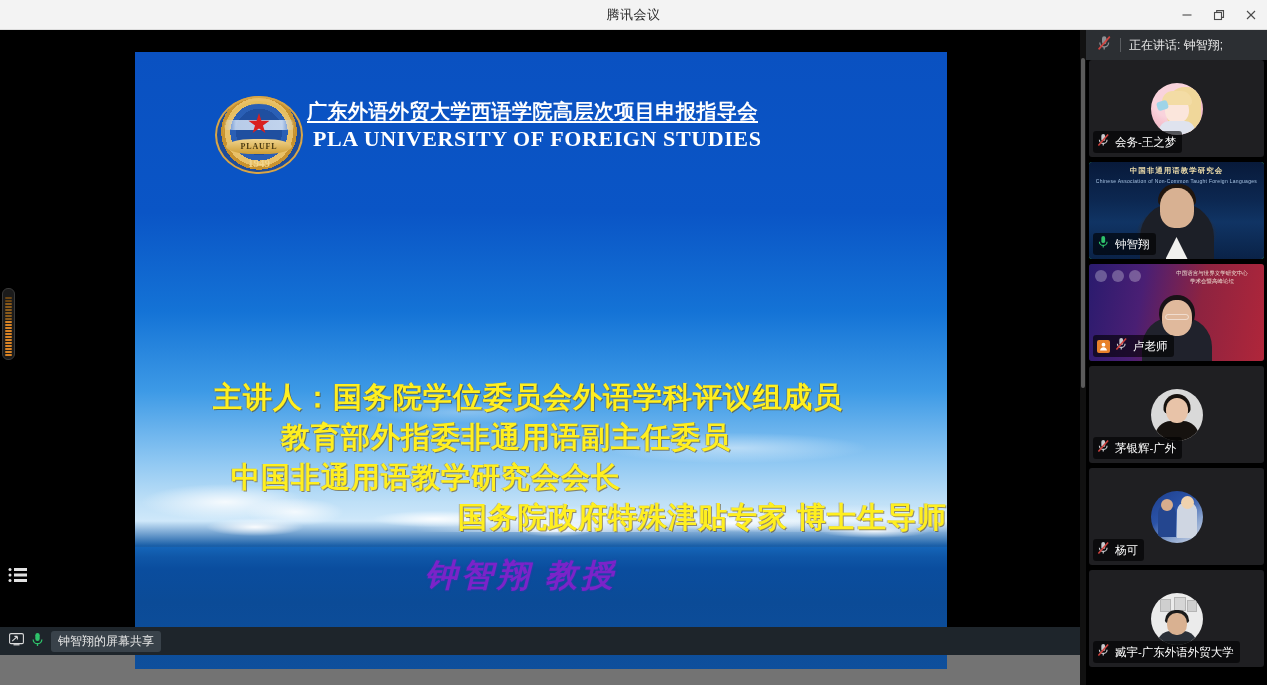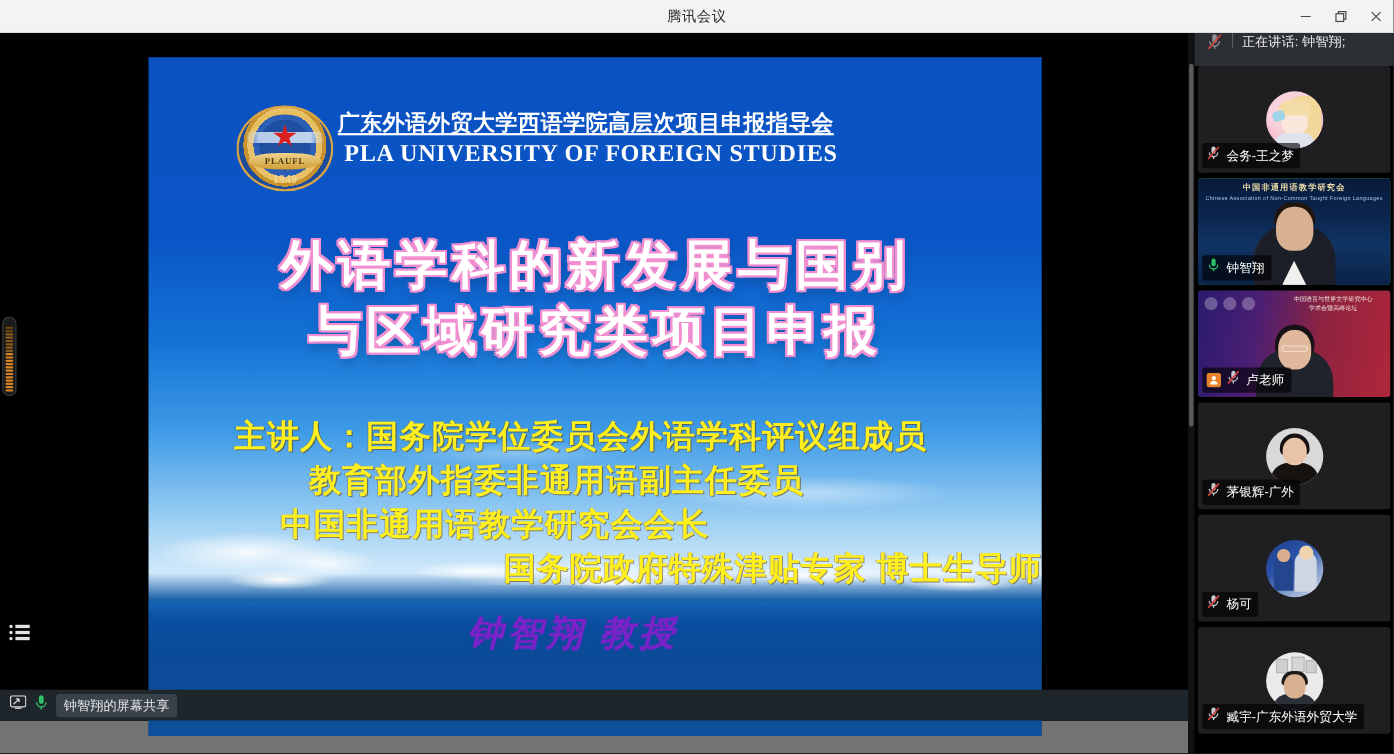--- a/index.html
+++ b/index.html
@@ -137,21 +137,21 @@
 
   
   .creds { position:absolute; left:0; top:325px; width:812px; }
   .creds .ln {
     font-size:29px; font-weight:bold; color:#ffef1f; line-height:1.38;
     letter-spacing:1px; white-space:nowrap;
     text-shadow: 1px 1px 0 rgba(90,60,0,.55), -1px 0 0 rgba(120,80,0,.3);
   }
   .creds .l1 { padding-left:78px; }
   .creds .l2 { padding-left:146px; }
-  .creds .l3 { padding-left:120px;font-family:Liberation Serif, serif; }
+  .creds .l3 { padding-left:96px;font-family:Liberation Serif, serif; }
   .creds .l4 { padding-left:63px;text-align:right; }
 
   .sign {
     position:absolute; left:0; top:502px; width:812px; text-align:center;
     padding-right:40px;
     font-family:"Liberation Serif","DejaVu Serif",serif;
     font-size:32px; font-weight:bold; font-style:italic; color:#7b23c9;
     letter-spacing:4px;
     text-shadow: 0 0 2px rgba(120,30,200,.6);
   }
@@ -189,21 +189,21 @@
     position:absolute; left:0; top:0; width:6px; height:655px; background:#111;
   }
   .panel-scroll-thumb {
     position:absolute; left:1px; top:28px; width:4px; height:330px;
     background:#5b5b5b; border-radius:2px;
   }
   .tiles { position:absolute; left:6px; top:0; width:181px; height:655px; padding:0 3px; }
 
   .speaking-bar {
     position:absolute; left:0; top:0; width:181px; height:30px; z-index:5;
-    background:#2c2f33; display:flex; gap:8px; padding-left:11px;
+    background:#2c2f33; display:flex; align-items:center; gap:8px; padding-left:11px;
   }
   .speaking-bar .sep { width:1px; height:14px; background:#5a5d61; }
   .speaking-bar .txt { font-size:12px; color:#e8e8e8; white-space:nowrap; }
 
   .tile {
     position:absolute; left:3px; width:175px; height:97px;
     background:#1f1f22; border-radius:3px; overflow:hidden;
   }
   .tile.active { box-shadow: inset 0 0 0 2px #2ec26a; }
   .tile .avatar {
@@ -353,24 +353,20 @@
             <span class="arc"></span>
             <span class="wings"></span>
             <span class="star"></span>
             <span class="ribbon">PLAUFL</span>
             <span class="year">1949</span>
           </div>
           <div class="uni-cn">广东外语外贸大学西语学院高层次项目申报指导会</div>
           <div class="uni-en">PLA UNIVERSITY OF FOREIGN STUDIES</div>
         </div>
 
-        <div class="big-title">
-          <div>外语学科的新发展与国别</div>
-          <div>与区域研究类项目申报</div>
-        </div>
 
         <div class="creds">
           <div class="ln l1">主讲人：国务院学位委员会外语学科评议组成员</div>
           <div class="ln l2">教育部外指委非通用语副主任委员</div>
           <div class="ln l3">中国非通用语教学研究会会长</div>
           <div class="ln l4">国务院政府特殊津贴专家 博士生导师</div>
         </div>
 
         <div class="sign">钟智翔 教授</div>
       </div>

